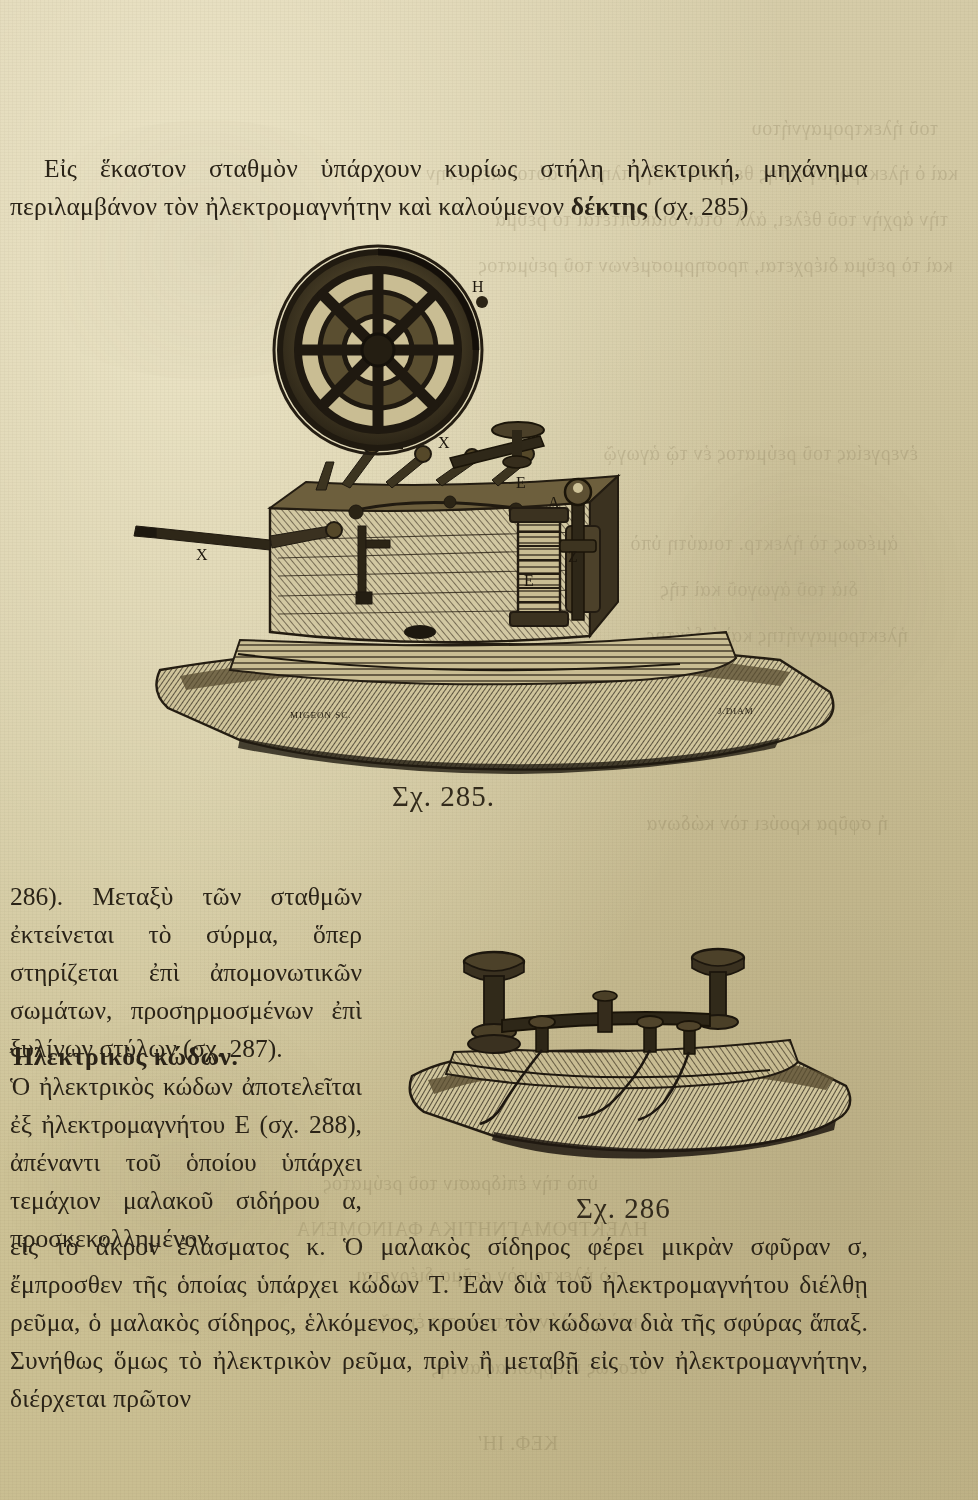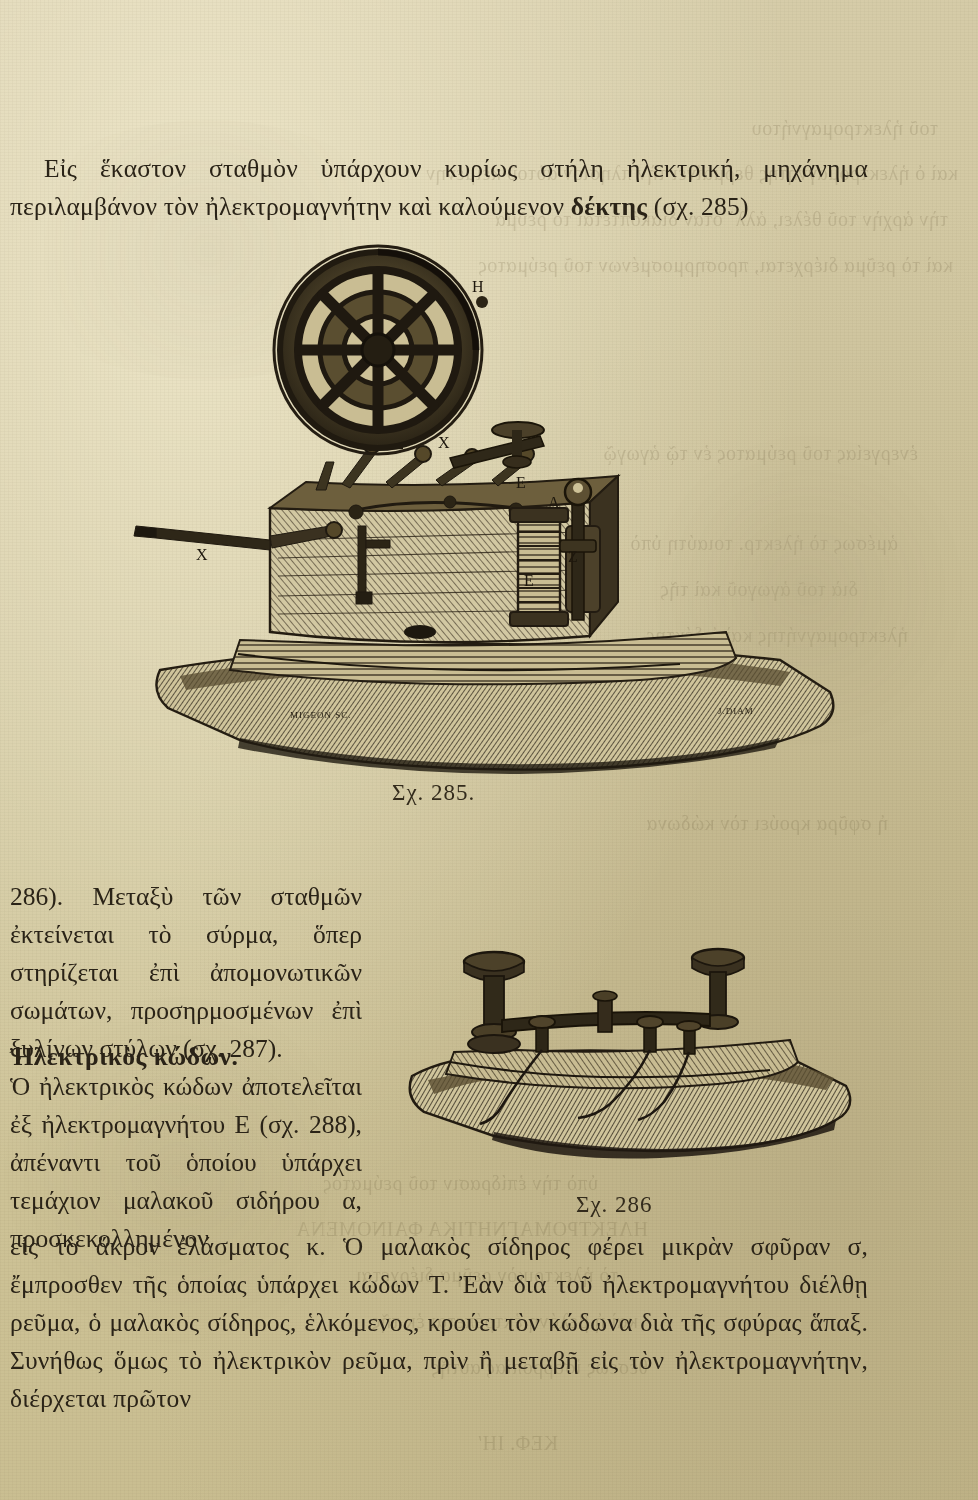--- a/index.html
+++ b/index.html
@@ -82,21 +82,21 @@
     line-height: 38px;
     text-align: justify;
     color: #2a2317;
     letter-spacing: .2px;
   }
   .para .b { font-weight: bold; }
   .indent { text-indent: 34px; }
 
   .fig-caption {
     position: absolute;
-    font-size: 23px;
+    font-size: 29px;
     letter-spacing: 1px;
     color: #332b1c;
   }
 
   
   .figure {
     position: absolute;
   }
   .figure svg { display: block; }
 

